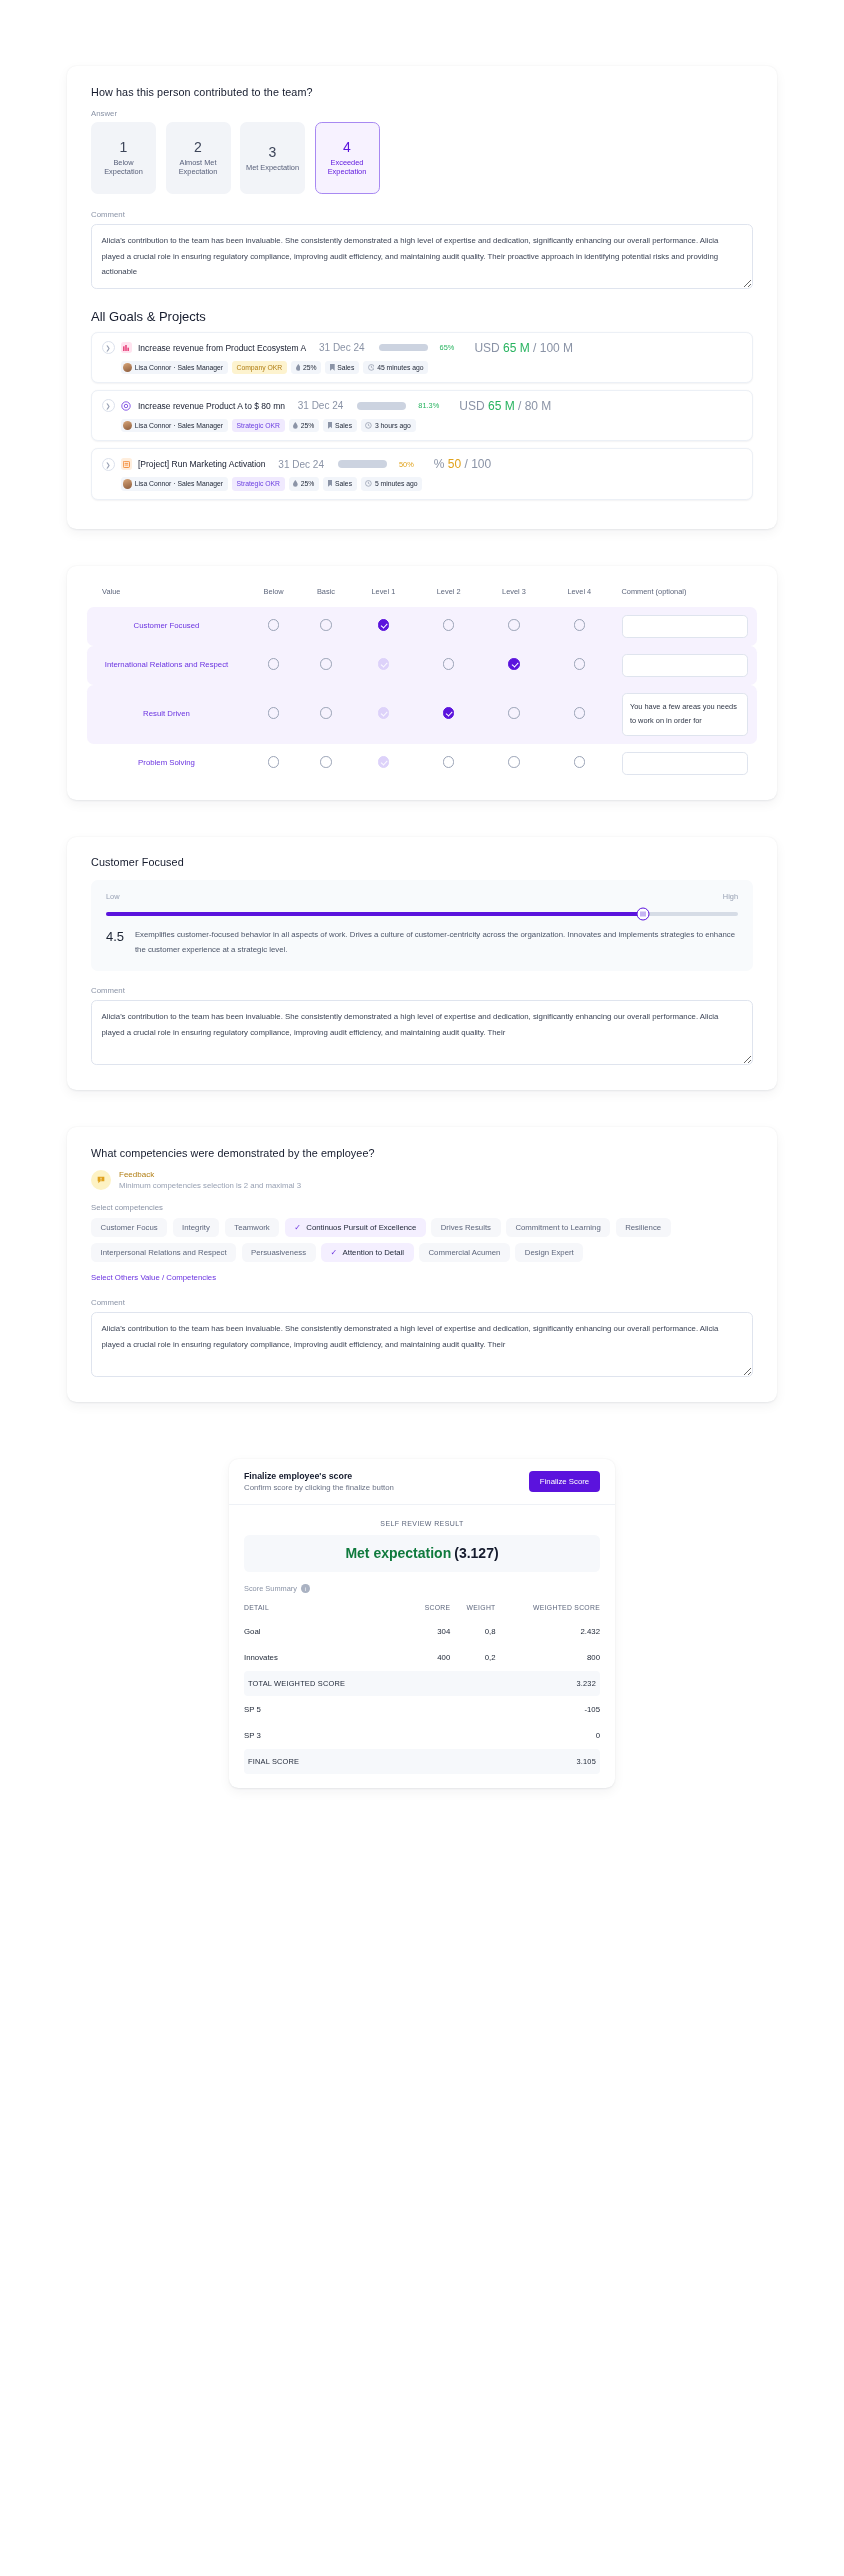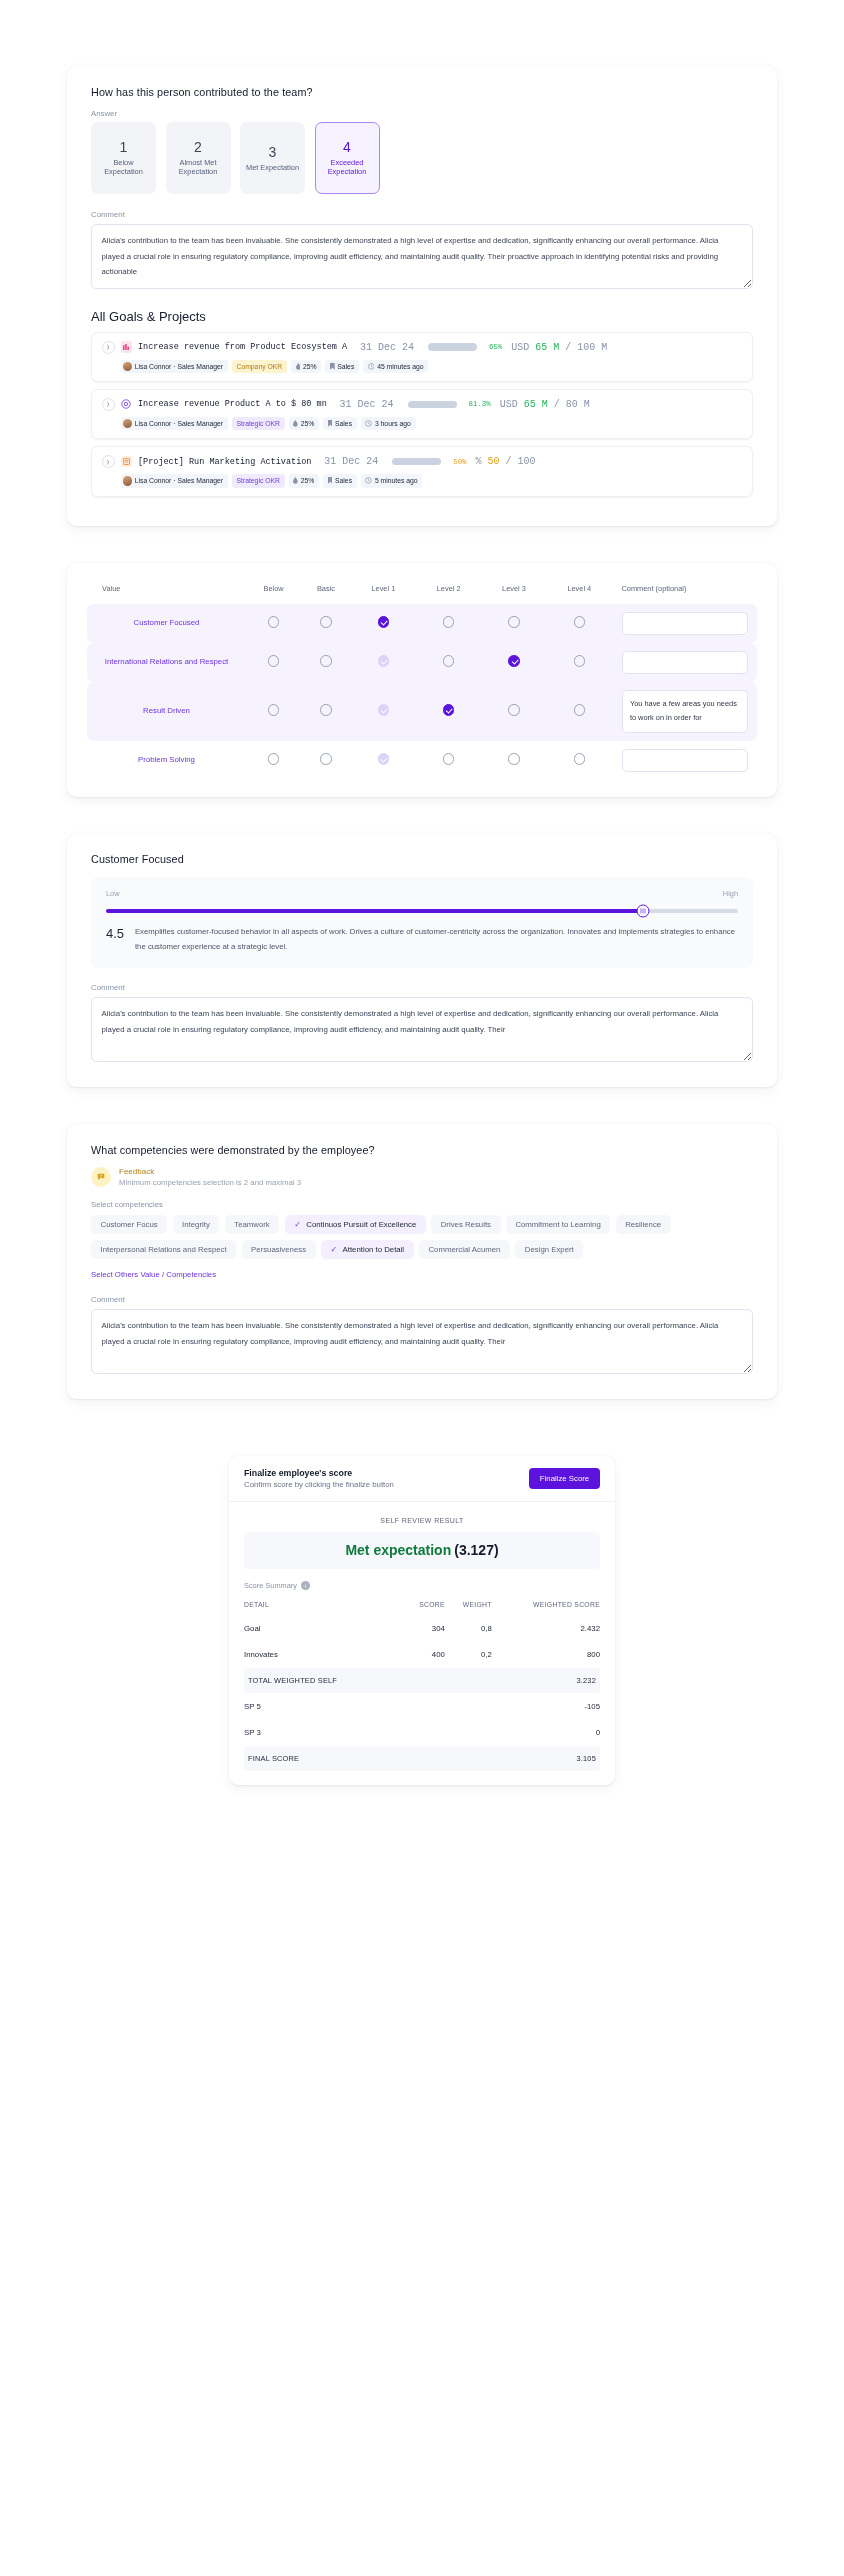--- a/index.html
+++ b/index.html
@@ -40,34 +40,34 @@
     padding:8px 9.5px; font-family:"Liberation Sans", sans-serif;
     font-size:7.8px; line-height:2.0; color:#3b4355; resize:vertical;
     overflow:hidden;
   }
   .sec-title { font-size:13px; color:#151b2d; margin:17.6px 0 8px 0; }
 
   .goal-card {
     border:0.7px solid #ecf0f6; border-radius:6.8px; background:#fff;
     box-shadow:0 0.7px 1.4px rgba(16,24,40,.05); padding:8px 9.5px; margin-bottom:6.8px;
   }
-  .goal-top { display:flex; align-items:center; gap:6px;font-family:Liberation Mono, monospace; }
+  .goal-top { display:flex; align-items:center; gap:6px; }
   .chev {
     width:13px; height:13px; border-radius:50%; border:0.7px solid #dbe1ec;
     display:flex; align-items:center; justify-content:center;
     font-size:6px; color:#97a0b3; flex:none; cursor:pointer;
   }
   .gicon { width:11.5px; height:11.5px; border-radius:2.7px; display:flex; align-items:center;
            justify-content:center; font-size:6.8px; flex:none; }
   .gname { font-size:8.5px; color:#151b2d; white-space:nowrap; }
   .gdate { font-size:10px; color:#8a93a6; margin-left:6.8px; white-space:nowrap; }
   .pbar { width:49px; height:7.4px; border-radius:4.7px; background:#ccd3e0; overflow:hidden; margin-left:8px; flex:none; }
   .pfill { height:100%; border-radius:4.7px; }
   .ppct { font-size:7.4px; margin-left:6px; white-space:nowrap; }
-  .gval { font-size:10px; color:#8a93a6; margin-left:3px; white-space:nowrap; }
+  .gval { font-size:12px; color:#8a93a6; margin-left:14px; white-space:nowrap; }
   .gval b { font-weight:400; }
   .goal-meta { display:flex; gap:4px; margin-top:6px; margin-left:19px; flex-wrap:wrap; }
   .chip {
     display:flex; align-items:center; gap:2.7px; background:#f2f5fa; border-radius:3.4px;
     padding:2px 4.7px; font-size:6.8px; color:#5d6舒'; color:#5d667c; white-space:nowrap;
   }
   .chip.avatar-chip { padding-left:2px; }
   .av { width:9.5px; height:9.5px; border-radius:50%;
         background:linear-gradient(160deg,#d9a679,#8a5a3b); flex:none; }
   .chip.okr-company { background:#fdf3cf; color:#b07d12; }
@@ -481,21 +481,21 @@
               <td>0,8</td>
               <td>2.432</td>
             </tr>
             <tr>
               <td>Innovates</td>
               <td>400</td>
               <td>0,2</td>
               <td>800</td>
             </tr>
             <tr class="tot">
-              <td>TOTAL WEIGHTED SELF</td>
+              <td>TOTAL WEIGHTED SCORE</td>
               <td></td>
               <td></td>
               <td>3.232</td>
             </tr>
             <tr>
               <td>SP 5</td>
               <td></td>
               <td></td>
               <td class="neg">-105</td>
             </tr>

